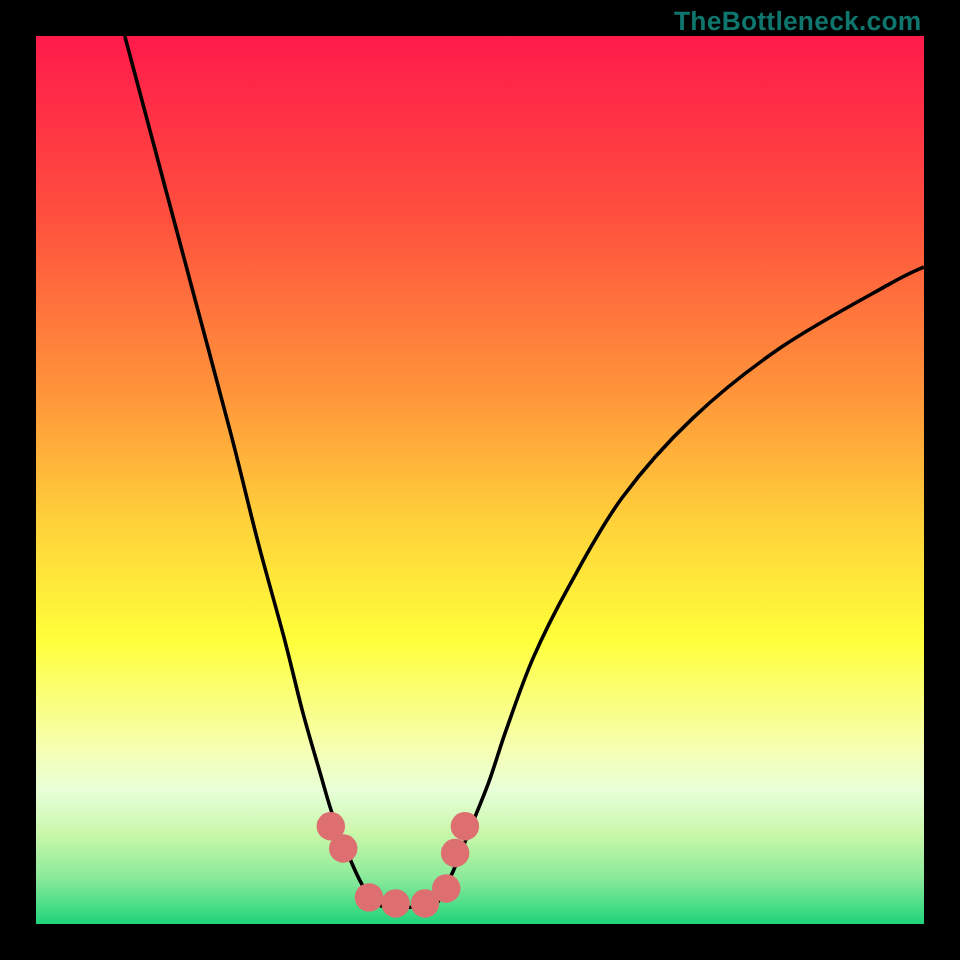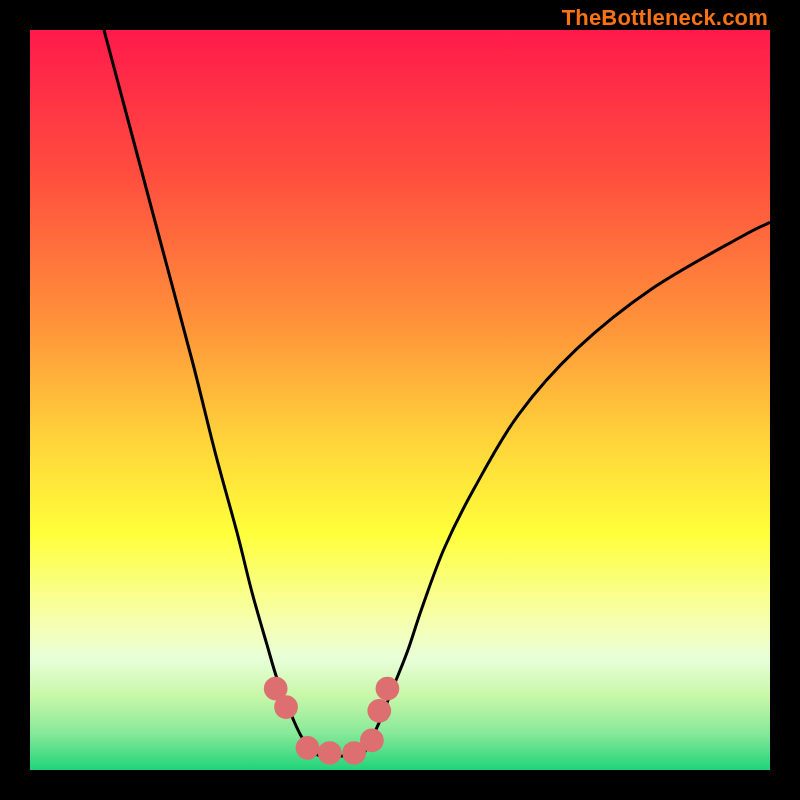--- a/index.html
+++ b/index.html
@@ -28,21 +28,21 @@
   .gradient-bg {
     position: absolute;
     left: 0; top: 0;
     width: 100%;
     height: 100%;
   }
   .watermark {
     position: absolute;
     top: 5px;
     right: 32px;
-    color: #f97316;
+    color: #0f766e;
     font-weight: 600;
     font-size: 22px;
     letter-spacing: 0.2px;
   }
   svg.curves {
     position: absolute;
     left: 0; top: 0;
   }
 </style>
 </head>

